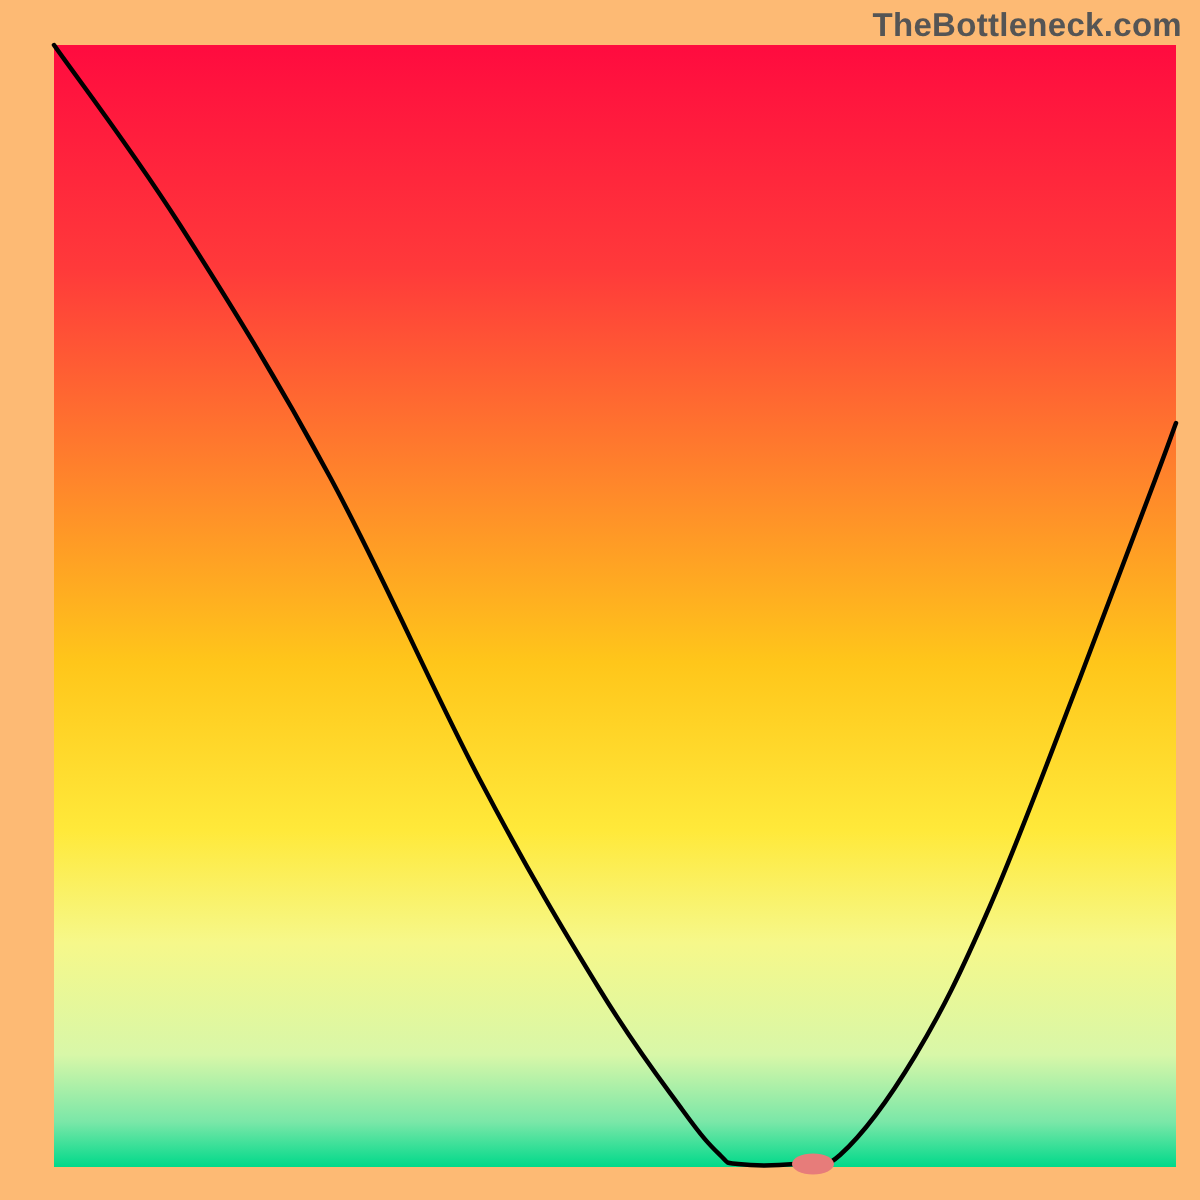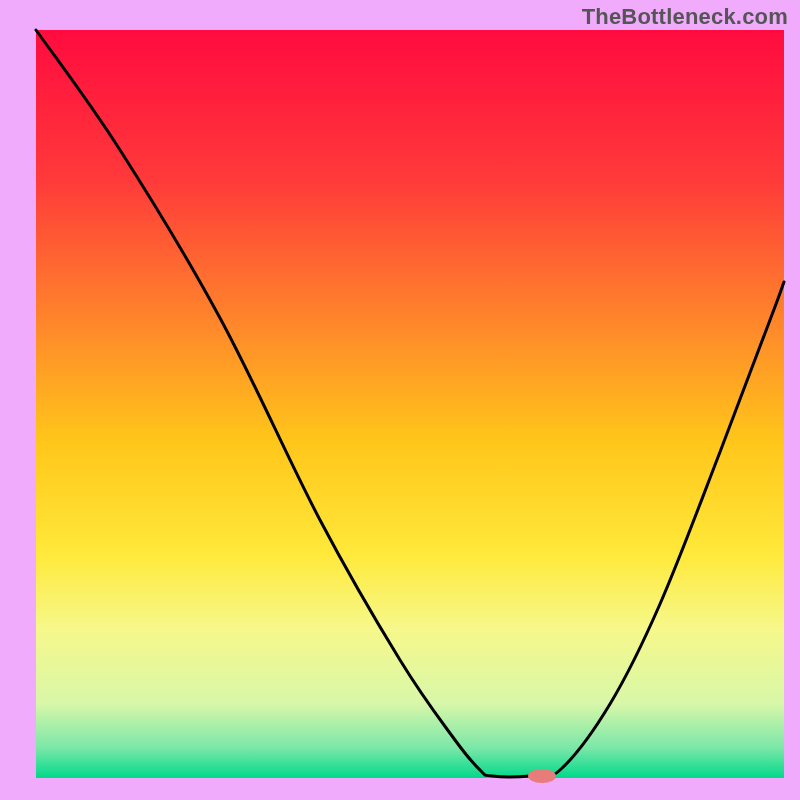--- a/index.html
+++ b/index.html
@@ -8,21 +8,21 @@
     width: 800px;
     height: 800px;
     background: #000;
     font-family: Arial, Helvetica, sans-serif;
     overflow: hidden;
   }
   .frame {
     position: relative;
     width: 800px;
     height: 800px;
-    background: #f0abfc;
+    background: #fdba74;
   }
   .watermark {
     position: absolute;
     top: 4px;
     right: 12px;
     color: #555;
     font-size: 22px;
     font-weight: 600;
     z-index: 5;
     letter-spacing: 0.2px;

